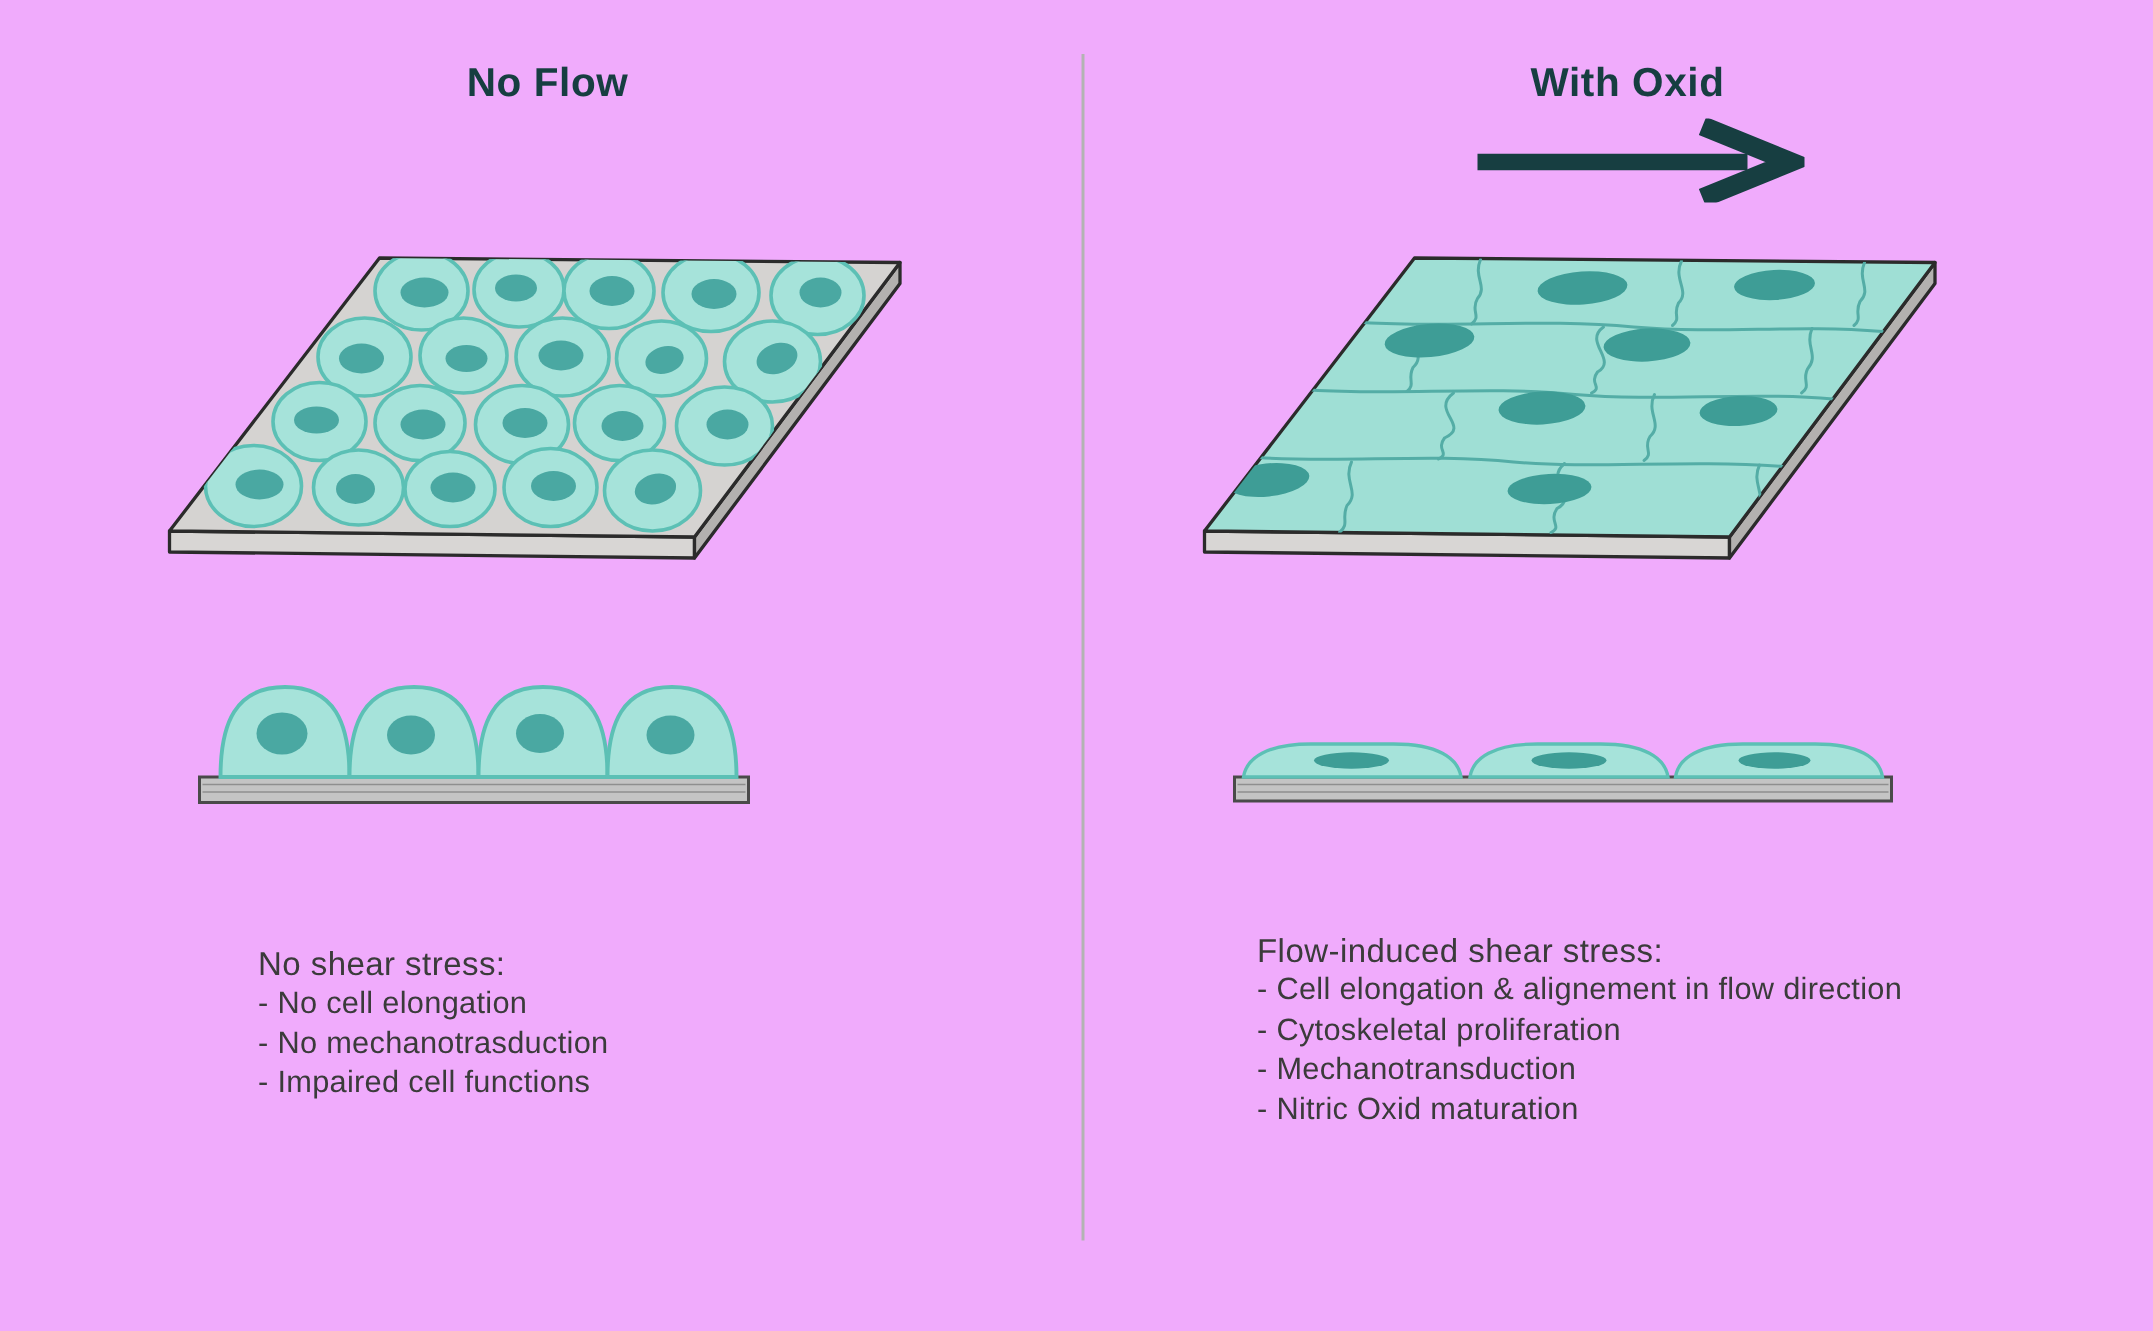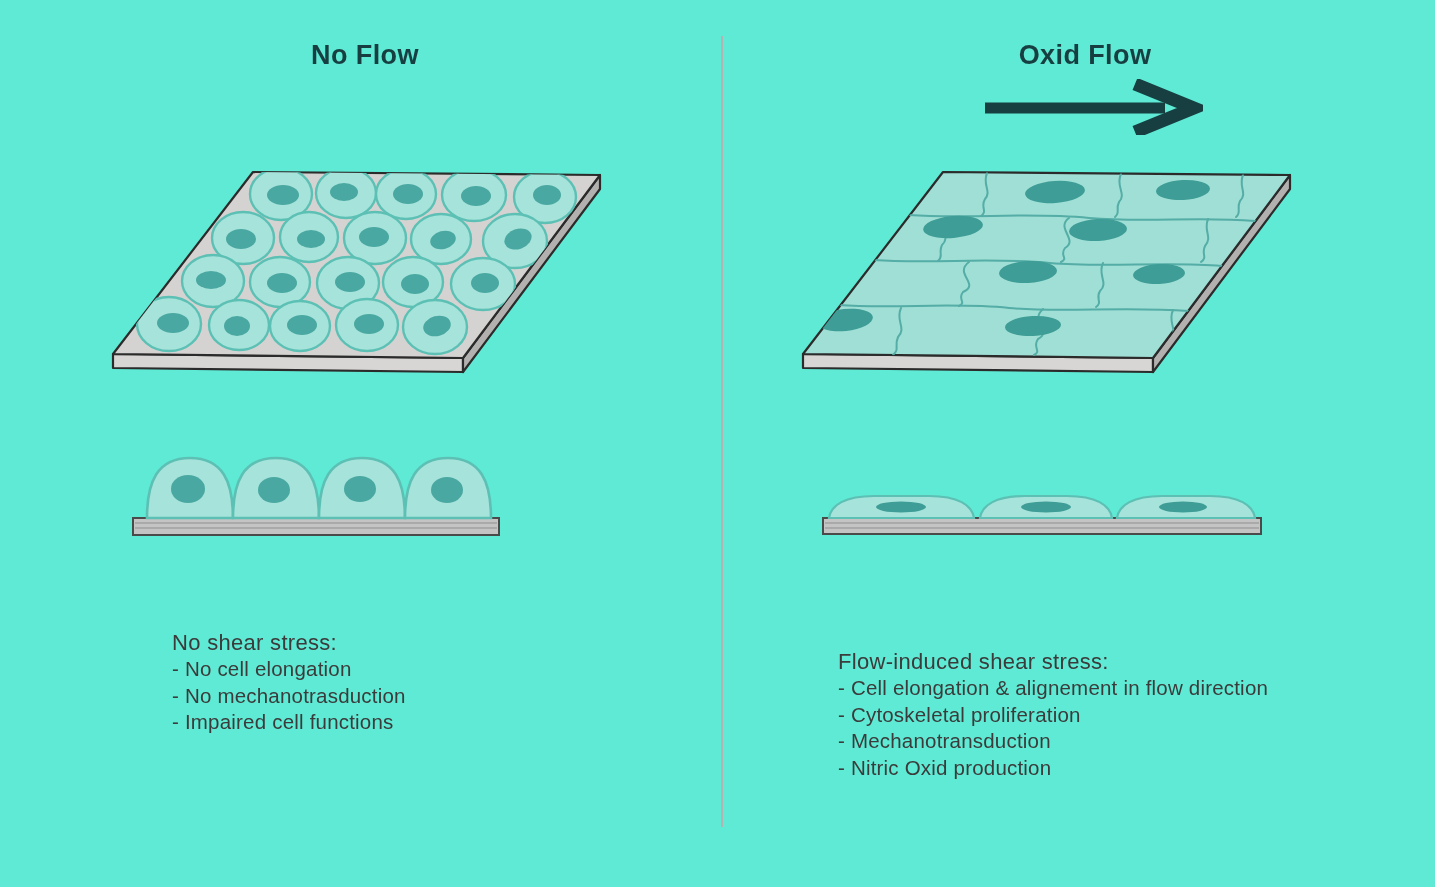--- a/index.html
+++ b/index.html
@@ -5,39 +5,39 @@
   :root{
     --title-text:#173e41; --body-text:#3b3b3b; --arrow:#173e41; --divider:#b3b3b3;
     --plate-top:#d5d3d1; --plate-front:#d8d6d4; --plate-side:#b3b1af; --plate-outline:#2b2b2b;
     --cell-fill:#a6e3da; --cell-outline:#5cc0b5; --cell-nucleus:#4aa8a2;
     --confluent-fill:#9fdfd5; --confluent-border:#54ada6; --confluent-nucleus:#3e9d96;
     --substrate-fill:#c4c4c4; --substrate-outline:#4a4a4a;
   }
   *{margin:0;padding:0;box-sizing:border-box;}
   html,body{background:#ffffff;}
   body{font-family:"Liberation Sans", sans-serif;}
-  .canvas{position:relative;width:1435px;height:887px;background:#5eead4;overflow:hidden;}
+  .canvas{position:relative;width:1435px;height:887px;background:#f0abfc;overflow:hidden;}
 
   .divider{position:absolute;left:721px;top:36px;width:2px;height:791px;background:var(--divider);}
 
   .panel-title{position:absolute;top:40px;width:580px;text-align:center;
     font-size:27px;font-weight:700;letter-spacing:.4px;color:var(--title-text);}
   .title-left{left:75px;}
   .title-right{left:795px;}
 
   .svg-abs{position:absolute;display:block;}
   .plate-left{left:103px;top:166px;width:520px;height:215px;}
   .plate-right{left:793px;top:166px;width:520px;height:215px;}
   .side-left{left:127px;top:449px;width:380px;height:95px;}
   .side-right{left:817px;top:477px;width:450px;height:64px;}
   .arrow-svg{left:983px;top:79px;width:220px;height:56px;}
 
   .textblock{position:absolute;color:var(--body-text);}
   .textblock-left{left:172px;top:630px;width:440px;}
-  .textblock-right{left:838px;top:649px;width:545px;}
+  .textblock-right{left:838px;top:621px;width:545px;}
   .tb-heading{font-size:22px;letter-spacing:.3px;
     text-underline-offset:5px;text-decoration-thickness:1.5px;}
   .tb-bullets{}
   .tb-bullet{font-size:20.5px;line-height:26.5px;letter-spacing:.2px;white-space:nowrap;}
 
   
   .face-top{fill:var(--plate-top);stroke:var(--plate-outline);stroke-width:2.2;stroke-linejoin:round;}
   .face-top-teal{fill:var(--confluent-fill);stroke:var(--plate-outline);stroke-width:2.2;stroke-linejoin:round;}
   .face-front{fill:var(--plate-front);stroke:var(--plate-outline);stroke-width:2.2;stroke-linejoin:round;}
   .face-side{fill:var(--plate-side);stroke:var(--plate-outline);stroke-width:2.2;stroke-linejoin:round;}
@@ -136,21 +136,21 @@
 
   <div class="textblock textblock-left">
     <div class="tb-heading">No shear stress:</div>
     <div class="tb-bullets">
       <div class="tb-bullet">- No cell elongation</div>
       <div class="tb-bullet">- No mechanotrasduction</div>
       <div class="tb-bullet">- Impaired cell functions</div>
     </div>
   </div>
 
-  <h1 class="panel-title title-right">Oxid Flow</h1>
+  <h1 class="panel-title title-right">With Oxid</h1>
 
   <svg class="svg-abs arrow-svg" viewBox="0 0 220 56">
     <path class="arrow-stroke" d="M 2,29 L 182,29" stroke-width="11"></path>
     <path class="arrow-stroke" d="M 152,5 L 211,29 L 152,53" stroke-width="13" stroke-linejoin="miter"></path>
   </svg>
 
   <svg class="svg-abs plate-right" viewBox="0 0 520 215">
     <defs>
       <clipPath id="clipR">
           <polygon points="150,6 497,9 360,192 10,188"></polygon>
@@ -206,17 +206,17 @@
       <ellipse class="cnucleus" cx="366" cy="30" rx="24" ry="5.5"></ellipse>
     </g>
   </svg>
 
   <div class="textblock textblock-right">
     <div class="tb-heading">Flow-induced shear stress:</div>
     <div class="tb-bullets">
       <div class="tb-bullet">- Cell elongation &amp; alignement in flow direction</div>
       <div class="tb-bullet">- Cytoskeletal proliferation</div>
       <div class="tb-bullet">- Mechanotransduction</div>
-      <div class="tb-bullet">- Nitric Oxid production</div>
+      <div class="tb-bullet">- Nitric Oxid maturation</div>
     </div>
   </div>
 
 </div>
 
 </body></html>

